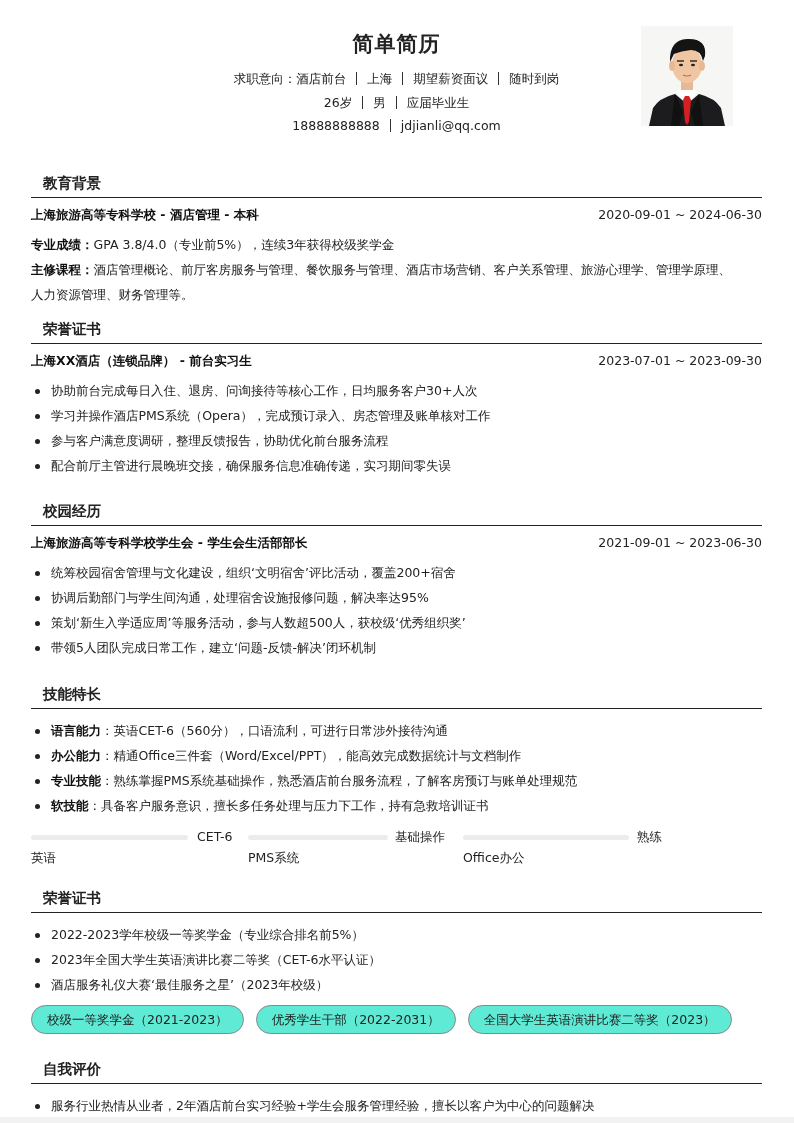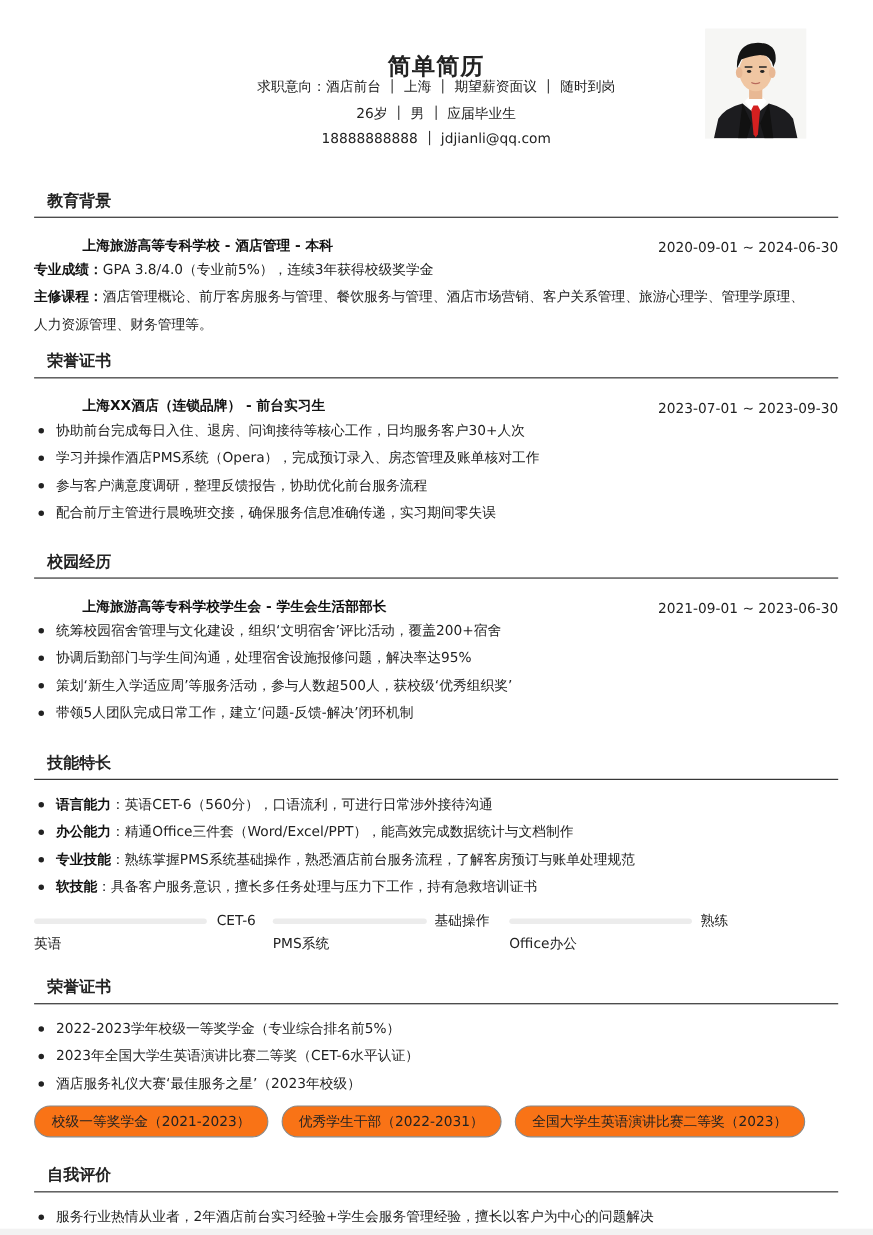--- a/index.html
+++ b/index.html
@@ -2,52 +2,52 @@
 <html><head>
 <meta charset="utf-8">
 <style>
   * { box-sizing: border-box; margin: 0; padding: 0; }
   html, body { width: 794px; height: 1123px; overflow: hidden; background: #f2f2f2; }
   body { font-family: "DejaVu Sans", "Liberation Sans", sans-serif; color: #222; font-size: 12.5px; }
   .page { position: relative; width: 794px; height: 1117px; background: #fff; padding: 0 32px 0 31px; }
 
   
   .header { position: relative; height: 160px; }
-  .name { position: absolute; left: 0; right: 0; top: 46px; text-align: center; font-size: 21px; font-weight: bold; color: #222; letter-spacing: 1px; }
+  .name { position: absolute; left: 0; right: 0; top: 30px; text-align: center; font-size: 21px; font-weight: bold; color: #222; letter-spacing: 1px; }
   .info-line { position: absolute; left: 0; right: 0; text-align: center; font-size: 12.5px; color: #222; }
   .info-line.l1 { top: 71px; }
   .info-line.l2 { top: 95px; }
   .info-line.l3 { top: 118px; }
   .sep { display: inline-block; width: 1px; height: 13px; background: #333; margin: 0 10px; vertical-align: -2px; }
   .avatar { position: absolute; left: 610px; top: 26px; width: 92px; height: 100px; background: #f6f6f4; overflow: hidden; }
 
   
   .section { position: absolute; left: 31px; right: 32px; }
   .sec-title { font-size: 14.5px; font-weight: bold; color: #222; height: 22px; line-height: 22px; padding-left: 12px; }
   .sec-rule { height: 1px; background: #222; margin-top: 3px; }
-  .row-head { display: flex; justify-content: space-between; align-items: flex-end; height: 25px; margin-top: 9px; margin-left: 44px; }
+  .row-head { display: flex; justify-content: space-between; align-items: flex-start; height: 25px; margin-top: 9px; }
   .row-head .title { font-weight: bold; font-size: 12.5px; color: #111; }
   .row-head .date { font-size: 12.5px; color: #222; }
   .line { font-size: 12.5px; line-height: 25px; color: #222; }
   .line b { font-weight: bold; color: #111; }
   ul.bullets { list-style: none; }
   ul.bullets li { position: relative; padding-left: 20px; line-height: 25px; font-size: 12.5px; color: #222; }
   ul.bullets li::before { content: ""; position: absolute; left: 4px; top: 11px; width: 5px; height: 5px; border-radius: 50%; background: #222; }
   ul.bullets li b { font-weight: bold; color: #111; }
 
   
   .skills { position: absolute; left: 31px; top: 829px; width: 731px; height: 40px; }
   .skill { position: absolute; top: 0; }
   .skill .track { position: absolute; top: 6px; height: 5px; border-radius: 3px; background: #ececec; }
   .skill .level { position: absolute; top: 0; font-size: 12.5px; color: #222; white-space: nowrap; }
   .skill .label { position: absolute; top: 21px; left: 0; font-size: 12.5px; color: #222; white-space: nowrap; }
 
   
   .tags { position: absolute; left: 31px; top: 1005px; display: flex; gap: 12px; }
-  .tag { height: 29px; line-height: 27px; padding: 0 15px; border: 1px solid #888; border-radius: 15px; font-size: 12.5px; color: #222; background: #f97316; white-space: nowrap; }
+  .tag { height: 29px; line-height: 27px; padding: 0 15px; border: 1px solid #888; border-radius: 15px; font-size: 12.5px; color: #222; background: #5eead4; white-space: nowrap; }
 </style>
 </head>
 <body>
 
 <div class="page">
 
   <div class="header">
     <div class="name">简单简历</div>
     <div class="info-line l1">
       <span>求职意向：酒店前台</span><span class="sep"></span><span>上海</span><span class="sep"></span><span>期望薪资面议</span><span class="sep"></span><span>随时到岗</span>

